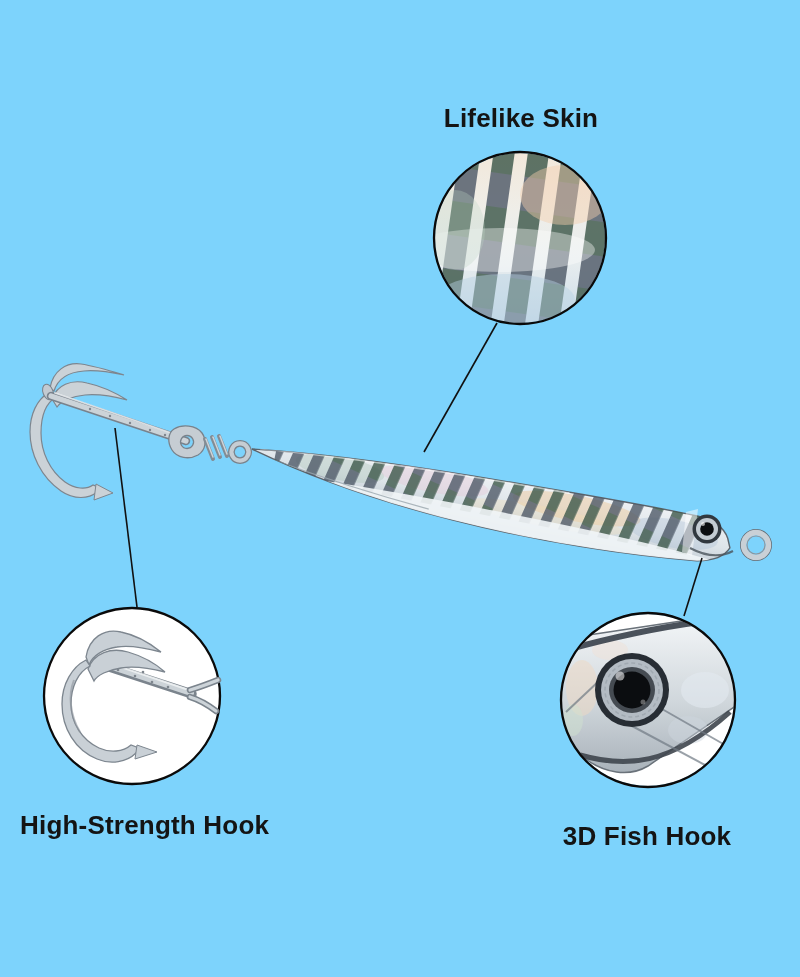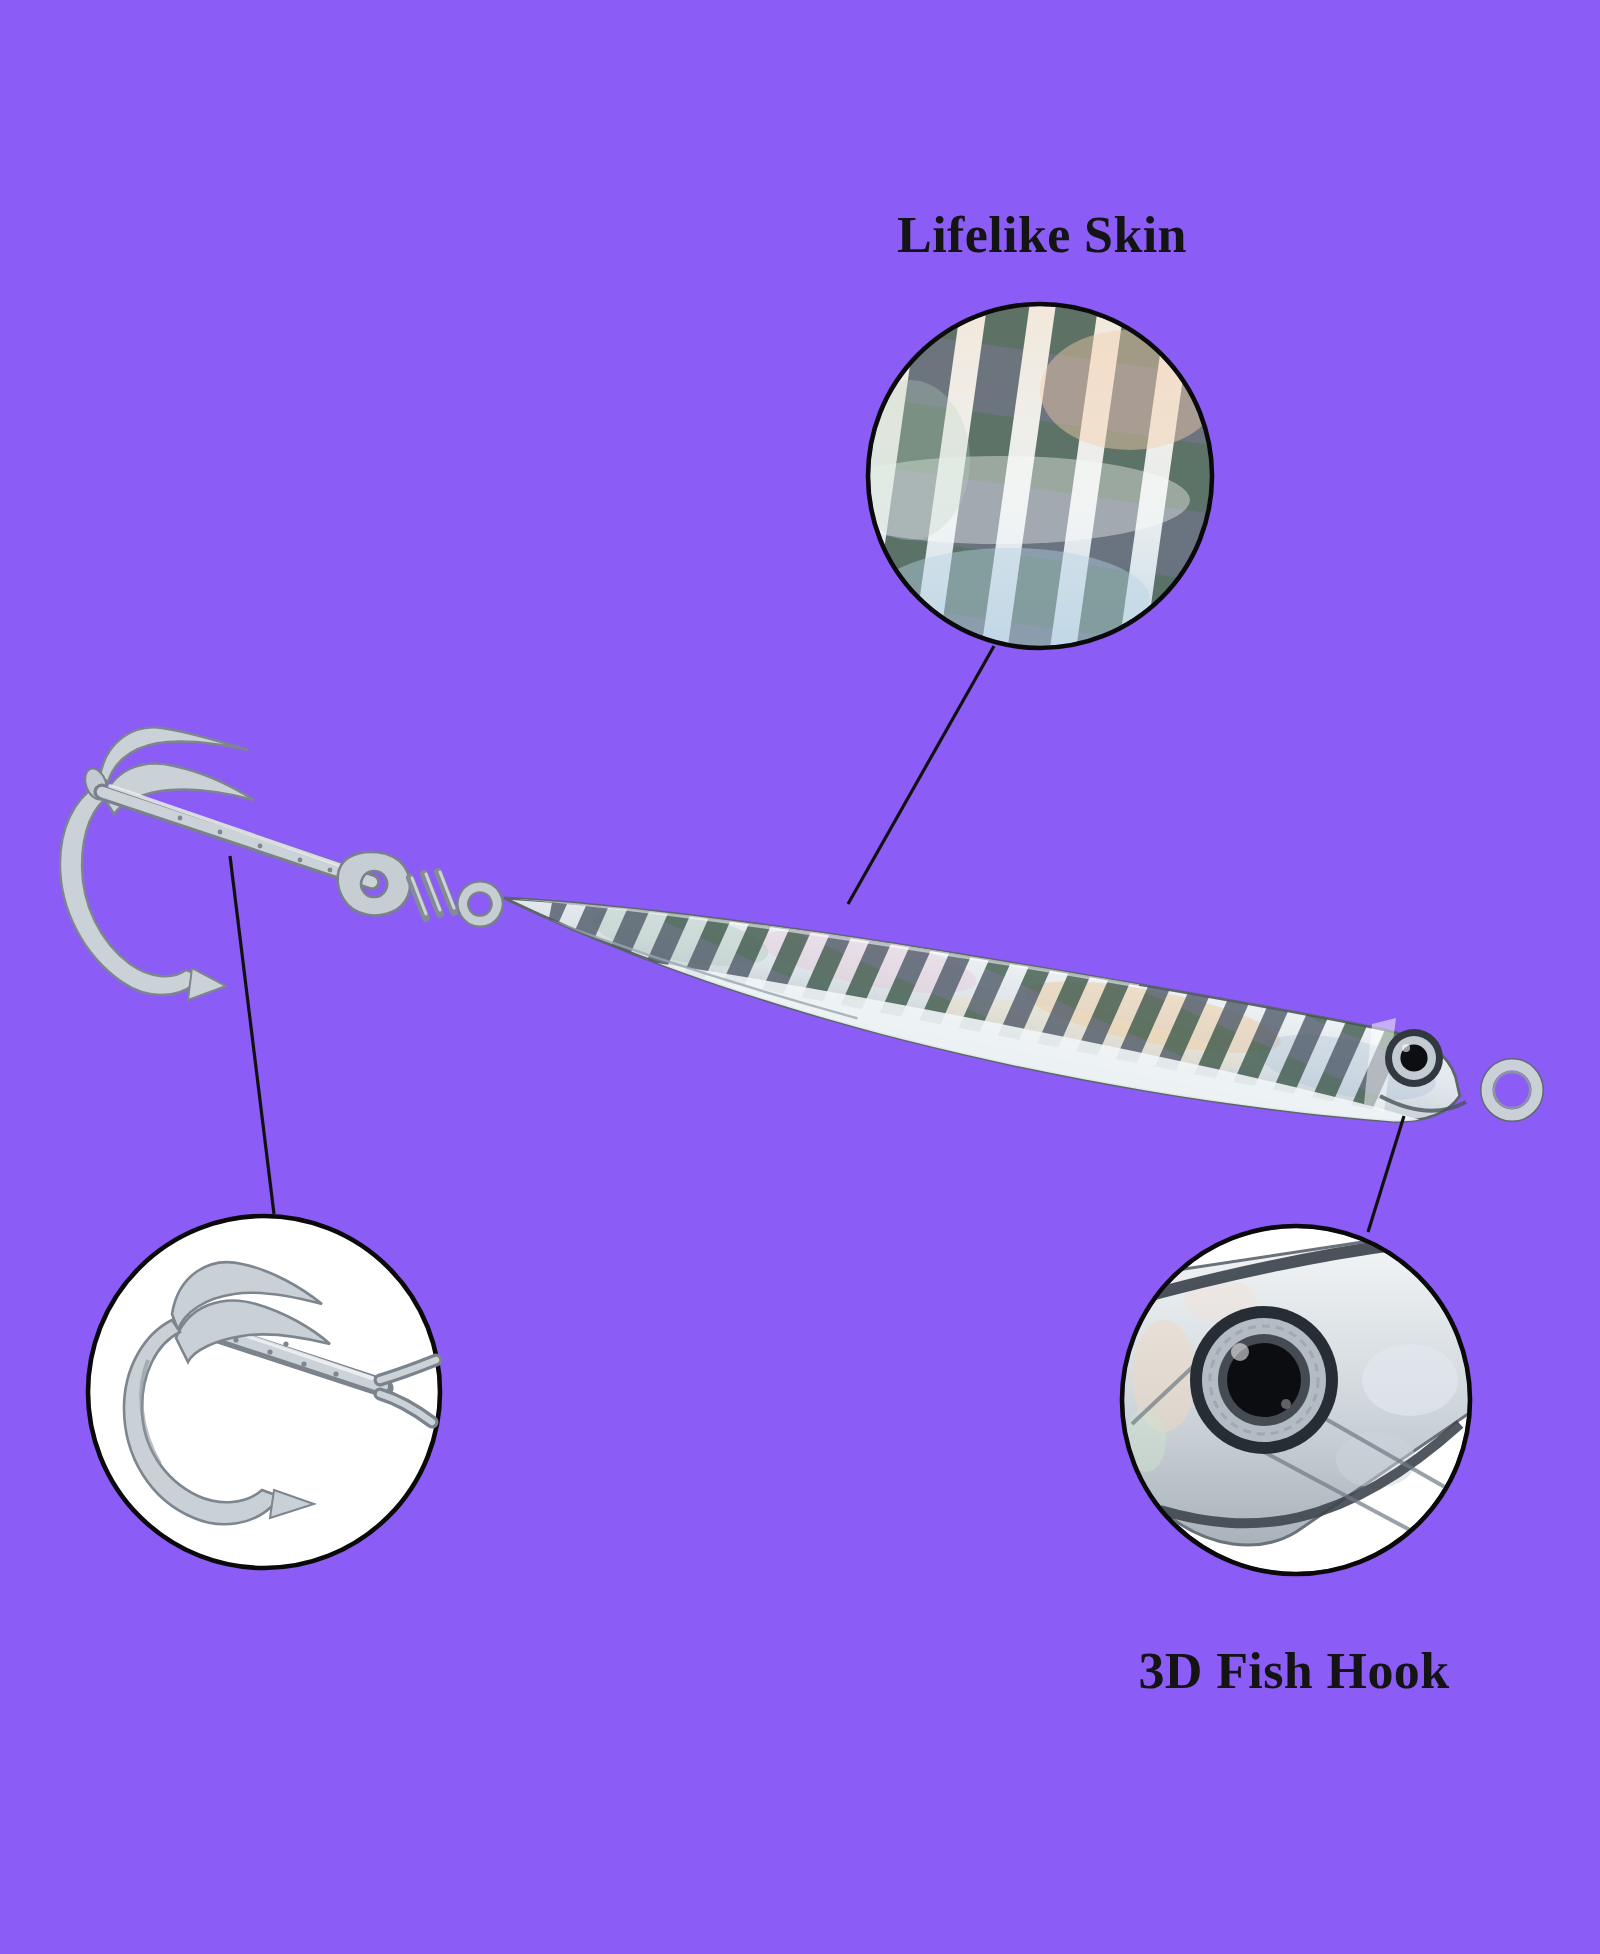--- a/index.html
+++ b/index.html
@@ -1,21 +1,21 @@
 <!DOCTYPE html>
 <html><head>
 <meta charset="utf-8">
 <style>
   html,body{margin:0;padding:0;background:#ffffff;}
   .canvas{
     position:relative;
     width:800px;height:977px;
-    background:#8b5cf6;
+    background:#7dd3fc;
     overflow:hidden;
-    font-family:Liberation Serif, serif;
+    font-family:Liberation Sans, sans-serif;
   }
   .lure-svg{position:absolute;left:0;top:0;}
   .label{
     position:absolute;
     font-weight:bold;
     font-size:26px;
     color:#141414;
     letter-spacing:.2px;
     white-space:nowrap;
   }
@@ -182,15 +182,16 @@
     </g>
     <circle cx="648" cy="700" r="87" fill="none" stroke="#0a0a0a" stroke-width="2.3"></circle>
 
     <line x1="497" y1="323" x2="424" y2="452" stroke="#111111" stroke-width="1.6"></line>
     <line x1="115" y1="428" x2="137" y2="607" stroke="#111111" stroke-width="1.6"></line>
     <line x1="702" y1="558" x2="684" y2="616" stroke="#111111" stroke-width="1.6"></line>
   </svg>
 
   <div class="label" id="label-skin">Lifelike Skin</div>
 
+  <div class="label" id="label-hook">High-Strength Hook</div>
 
   <div class="label" id="label-eyes">3D Fish Hook</div>
 </div>
 
 </body></html>

